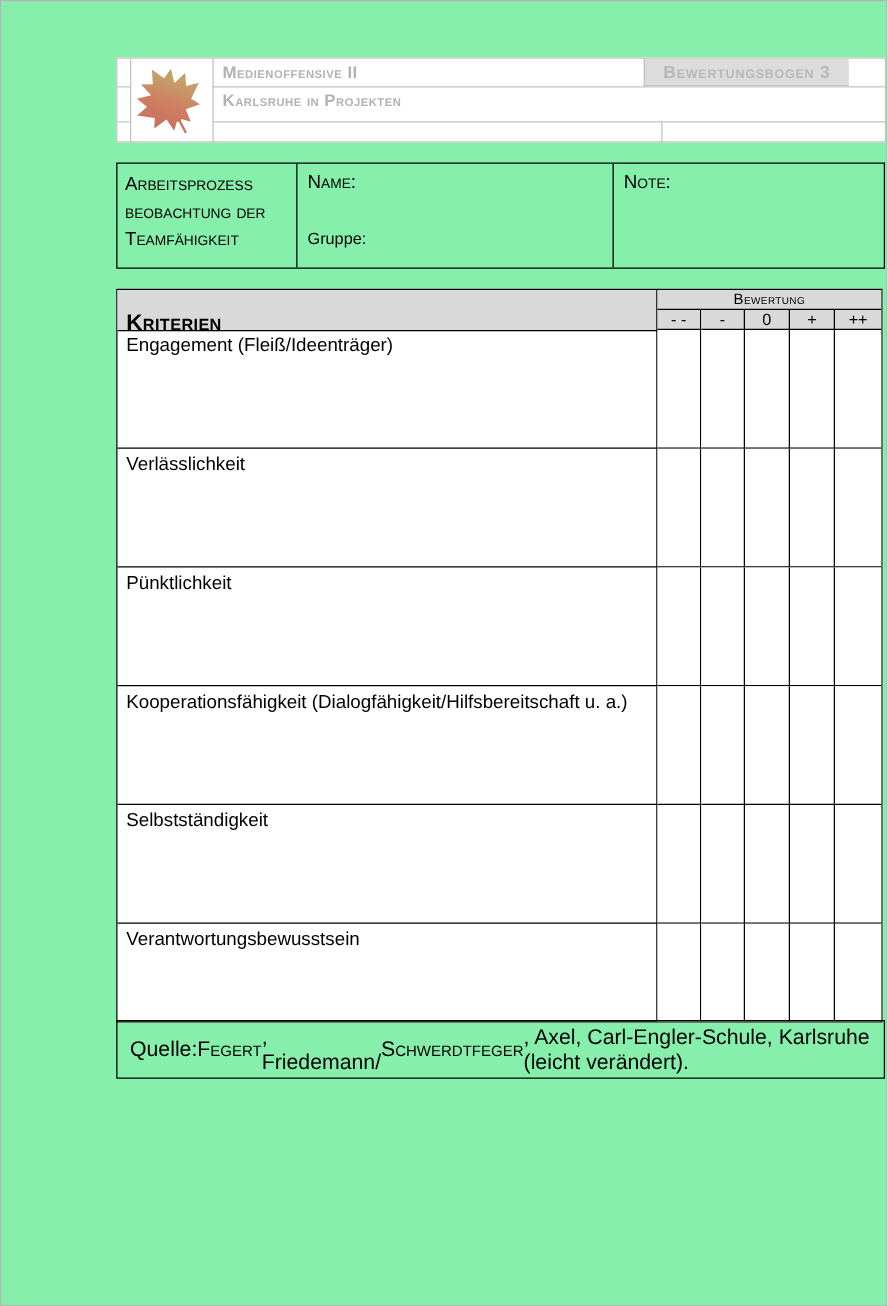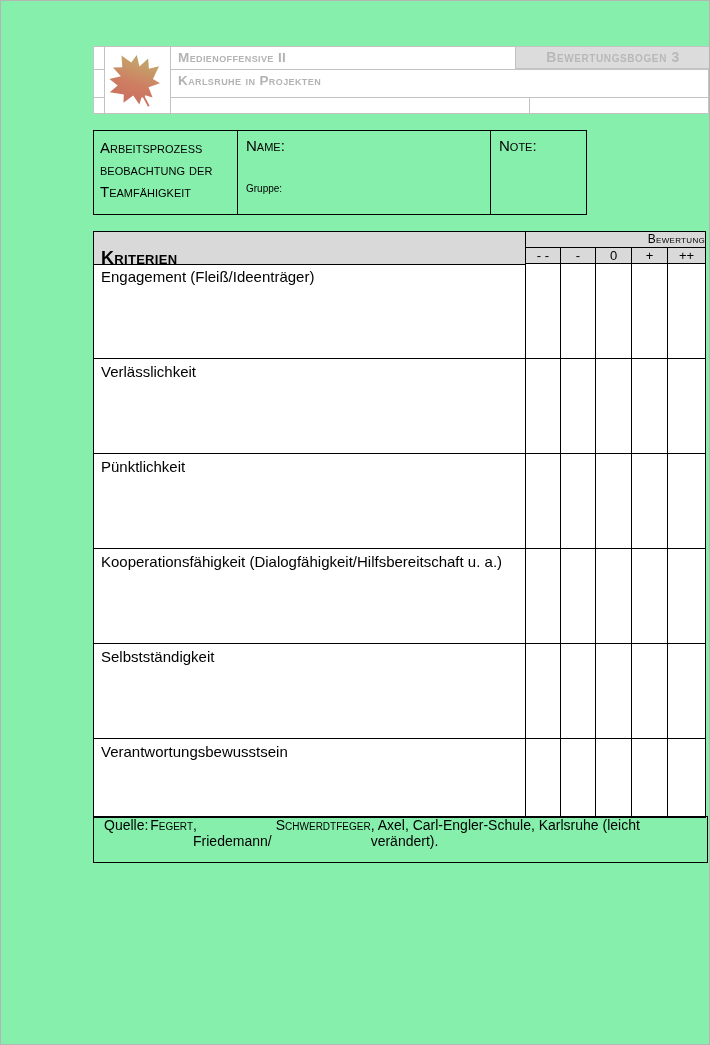--- a/index.html
+++ b/index.html
@@ -8,65 +8,65 @@
   .page { position:relative; width:710px; height:1045px; background:#86efac;
           border:1px solid #b5b5b5; overflow:hidden; }
 
   
   .header-table { position:absolute; left:92px; top:45px; width:616px; height:68px;
                   border:1px solid #c3c3c3; background:#fff; }
   .hline { position:absolute; border-top:1px solid #c3c3c3; }
   .vline { position:absolute; border-left:1px solid #c3c3c3; }
   .h-title { position:absolute; left:84px; font-weight:bold; font-variant:small-caps;
              font-size:13.5px; letter-spacing:0.4px; color:#b3b3b3; white-space:nowrap; }
-  .h-badge { position:absolute; left:421px; top:0; width:195px; height:22px;
+  .h-badge { position:absolute; left:421px; top:0; width:164px; height:22px;
              background:#dcdcdc; border-left:1px solid #c3c3c3; border-bottom:1px solid #c3c3c3;
              text-align:center; line-height:21px; font-weight:bold; font-variant:small-caps;
              font-size:14px; letter-spacing:0.6px; color:#b8b8b8; }
   .leaf-wrap { position:absolute; left:7px; top:1px; width:68px; height:66px; }
 
   
-  .info-table { position:absolute; left:92px; top:129px; width:494px; height:85px;
+  .info-table { position:absolute; left:92px; top:129px; width:615px; height:85px;
                 border:1px solid #000; display:flex; }
   .info-cell { position:relative; height:100%; }
   .info-cell + .info-cell { border-left:1px solid #000; }
   .ic1 { width:143px; padding:6px 6px; font-variant:small-caps; font-size:15px; line-height:1.45; }
   .ic2 { width:253px; }
   .ic3 { flex:1; }
   .lbl-sc { font-variant:small-caps; font-size:15px; }
-  .lbl { font-size:10px; }
+  .lbl { font-size:13px; }
   .pos-name  { position:absolute; left:8px; top:6px; }
   .pos-group { position:absolute; left:8px; top:52px; }
   .pos-note  { position:absolute; left:8px; top:6px; }
   .fill-area { position:absolute; }
   .fa-name  { left:60px; top:2px; width:180px; height:30px; }
   .fa-group { left:70px; top:48px; width:170px; height:30px; }
   .fa-note  { left:60px; top:2px; width:150px; height:76px; }
 
   
   .criteria-table { position:absolute; left:92px; top:230px; display:grid;
                     grid-template-columns:432px 35px 35px 36px 36px 37px;
                     grid-template-rows:16px 16px 95px 95px 95px 95px 95px 78px;
                     border:1px solid #000; background:#fff; }
   .c { border-right:1px solid #000; border-bottom:1px solid #000; }
   .no-r { border-right:none; }
   .no-b { border-bottom:none; }
   .kopf { grid-column:1; grid-row:1 / 3; background:#d9d9d9; padding:16px 7px;
           font-weight:bold; font-variant:small-caps; font-size:18px; letter-spacing:0.3px; }
   .bew  { grid-column:2 / 7; grid-row:1; background:#d9d9d9; border-right:none;
-          text-align:right; font-variant:small-caps; font-size:12px; line-height:15px;
+          text-align:center; font-variant:small-caps; font-size:12px; line-height:15px;
           letter-spacing:0.3px; }
   .sym  { grid-row:2; background:#d9d9d9; text-align:center; font-size:13px; line-height:15px; }
   .crit { grid-column:1; padding:3px 7px; font-size:15px; line-height:1.3; }
   .rate { background:#fff; }
 
   
   .quelle { position:absolute; left:92px; top:815px; width:615px; height:47px;
-            border:1px solid #000; display:flex; padding:0 10px;
-            font-size:14px; white-space:pre-wrap; }
+            border:1px solid #000; display:flex; align-items:center; padding:0 10px;
+            font-size:17px; white-space:pre-wrap; }
   .sc { font-variant:small-caps; }
 </style>
 </head>
 <body>
 
 <div class="page">
 
   <div class="header-table">
     <div class="vline" style="left:10px; top:0; height:68px;"></div>
     <div class="vline" style="left:76px; top:0; height:68px;"></div>

